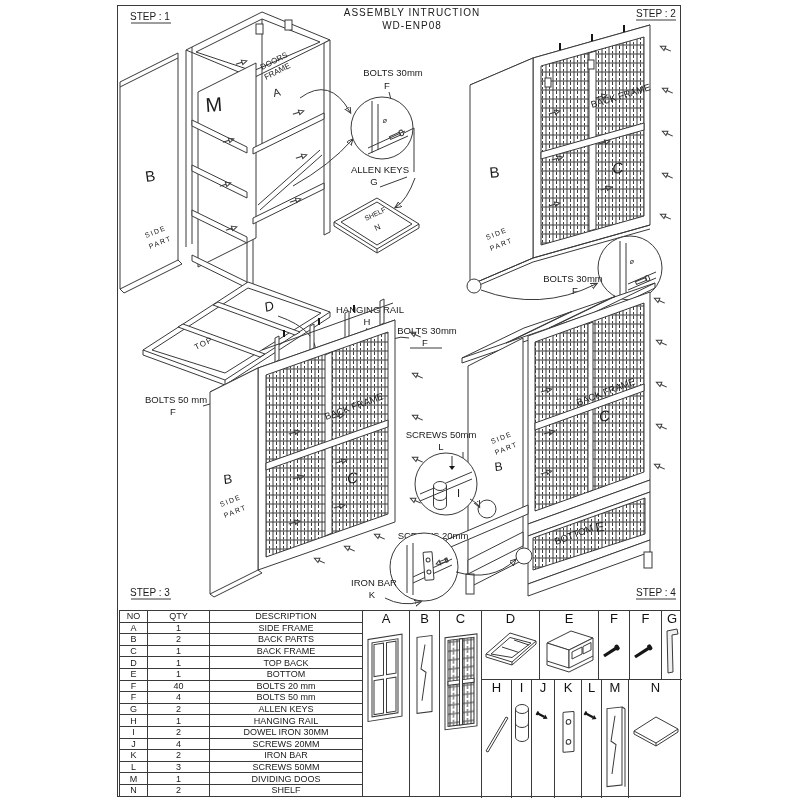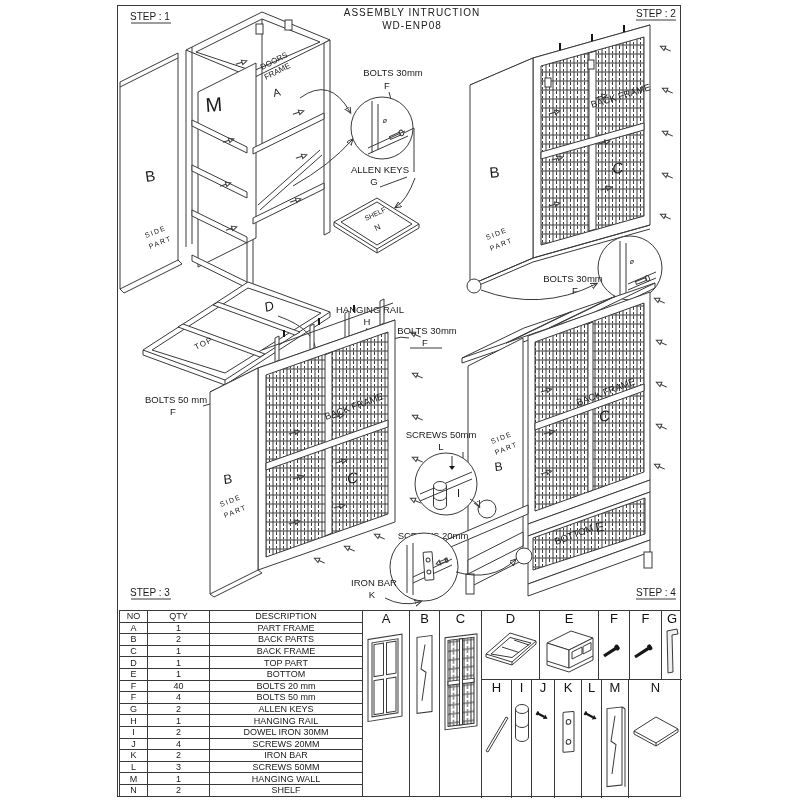--- a/index.html
+++ b/index.html
@@ -362,36 +362,36 @@
     <tr>
       <th>NO</th>
       <th>QTY</th>
       <th>DESCRIPTION</th>
     </tr>
   </thead>
   <tbody>
         <tr>
           <td>A</td>
           <td>1</td>
-          <td>PART FRAME</td>
+          <td>SIDE FRAME</td>
         </tr>
         <tr>
           <td>B</td>
           <td>2</td>
           <td>BACK PARTS</td>
         </tr>
         <tr>
           <td>C</td>
           <td>1</td>
           <td>BACK FRAME</td>
         </tr>
         <tr>
           <td>D</td>
           <td>1</td>
-          <td>TOP PART</td>
+          <td>TOP BACK</td>
         </tr>
         <tr>
           <td>E</td>
           <td>1</td>
           <td>BOTTOM</td>
         </tr>
         <tr>
           <td>F</td>
           <td>40</td>
           <td>BOLTS 20 mm</td>
@@ -427,21 +427,21 @@
           <td>IRON BAR</td>
         </tr>
         <tr>
           <td>L</td>
           <td>3</td>
           <td>SCREWS 50MM</td>
         </tr>
         <tr>
           <td>M</td>
           <td>1</td>
-          <td>HANGING WALL</td>
+          <td>DIVIDING DOOS</td>
         </tr>
         <tr>
           <td>N</td>
           <td>2</td>
           <td>SHELF</td>
         </tr>
       </tbody>
 </table>
 
 <div class="picto">

